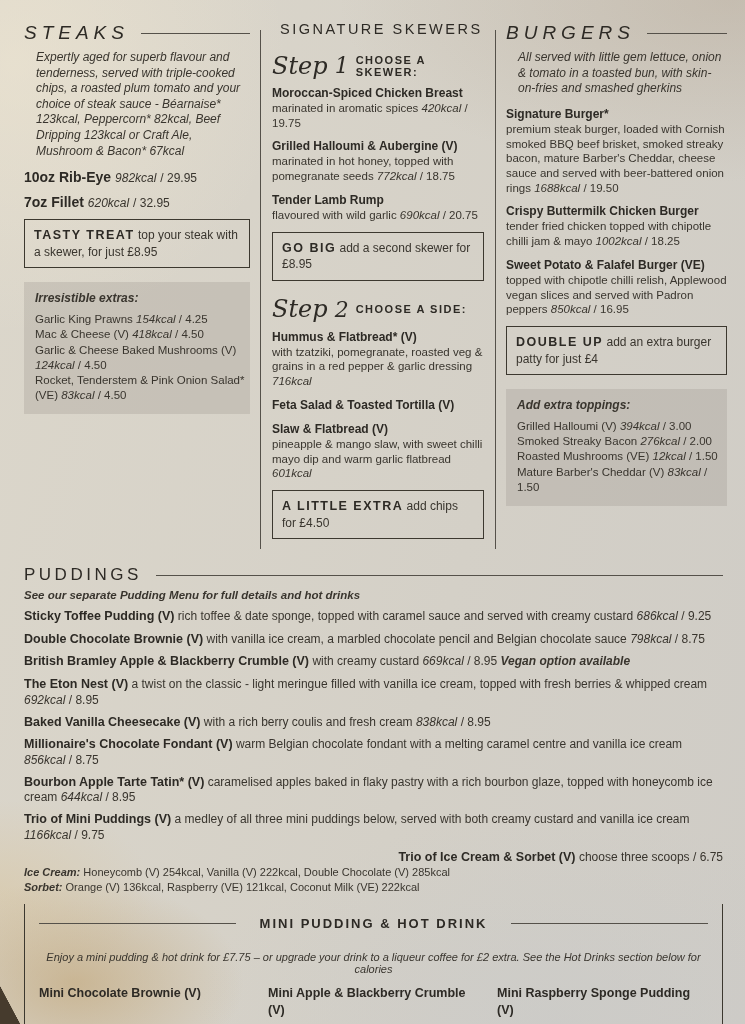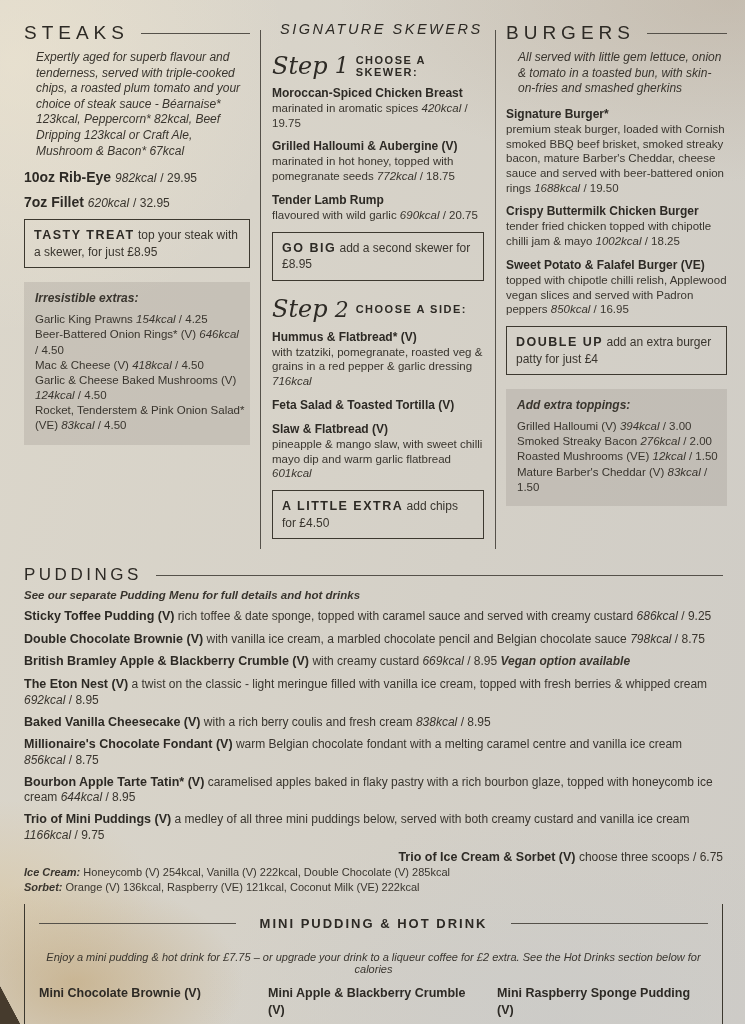--- a/index.html
+++ b/index.html
@@ -13,32 +13,32 @@
       radial-gradient(ellipse 520px 300px at 75% 100%, rgba(198,200,201,0.45), rgba(198,200,201,0) 70%),
       linear-gradient(105deg, #dcd7cb, #d4d0c7 60%, #cfccc6);
     font-family:"Liberation Sans", sans-serif;
     color:#39352e;
   }
   .corner-tear{position:absolute;left:0;bottom:0;width:32px;height:50px;
     background:linear-gradient(62deg,#463b2d 0 34%,rgba(70,59,45,0) 35%);}
   .content{position:relative;padding:16px 22px 0 24px;}
 
   
-  .sec-head{display:flex;align-items:center;gap:12px;margin:0 0 6px 0;}
+  .sec-head{display:flex;align-items:center;gap:12px;margin:0 0 6px 0;font-style:italic;}
   .sec-head h2{margin:0;font-size:19px;font-weight:400;letter-spacing:5px;color:#2d2a25;white-space:nowrap;}
   .hline{flex:1;border-top:1.5px solid #55514a;height:0;}
 
   
   .cols{display:flex;gap:10px;align-items:flex-start;}
   .col-left{width:226px;flex:none;padding-top:6px;}
   .col-right{width:221px;flex:none;padding-top:6px;}
   .col-mid{width:236px;flex:none;border-left:1.5px solid #55514a;border-right:1.5px solid #55514a;
     padding:0 11px 10px 11px;margin-top:14px;box-sizing:border-box;}
   .mid-head{display:flex;align-items:center;gap:8px;margin-top:-9px;}
-  .mid-head h2{margin:0;font-size:14.5px;font-weight:400;letter-spacing:2.5px;color:#2d2a25;white-space:nowrap;font-style:italic;}
+  .mid-head h2{margin:0;font-size:14.5px;font-weight:400;letter-spacing:2.5px;color:#2d2a25;white-space:nowrap;}
 
   .intro{font-style:italic;font-size:12px;line-height:1.3;margin:2px 0 10px 12px;}
   .cal{font-style:italic;}
 
   .cut-row{font-size:14px;font-weight:700;margin:0 0 9px 0;color:#2d2a25;}
   .cut-row .cal,.cut-row .iprice{font-weight:400;font-size:12px;color:#39352e;}
 
   .cta-box{border:1.5px solid #3c382f;padding:7px 9px;font-size:12px;line-height:1.35;margin:4px 0 12px 0;}
   .cta-label{font-weight:700;letter-spacing:1.5px;font-size:12.5px;color:#2d2a25;}
 
@@ -108,25 +108,20 @@
         </div>
 
         <div class="shade-box">
           <div class="shade-title">Irresistible extras:</div>
           <div class="shade-item">
             <span class="iname">Garlic King Prawns</span>
             <span class="cal">154kcal</span>
             <span>/ 4.25</span>
           </div>
           <div class="shade-item">
-            <span class="iname">Beer-Battered Onion Rings* (V)</span>
-            <span class="cal">646kcal</span>
-            <span>/ 4.50</span>
-          </div>
-          <div class="shade-item">
             <span class="iname">Mac &amp; Cheese (V)</span>
             <span class="cal">418kcal</span>
             <span>/ 4.50</span>
           </div>
           <div class="shade-item">
             <span class="iname">Garlic &amp; Cheese Baked Mushrooms (V)</span>
             <span class="cal">124kcal</span>
             <span>/ 4.50</span>
           </div>
           <div class="shade-item">

